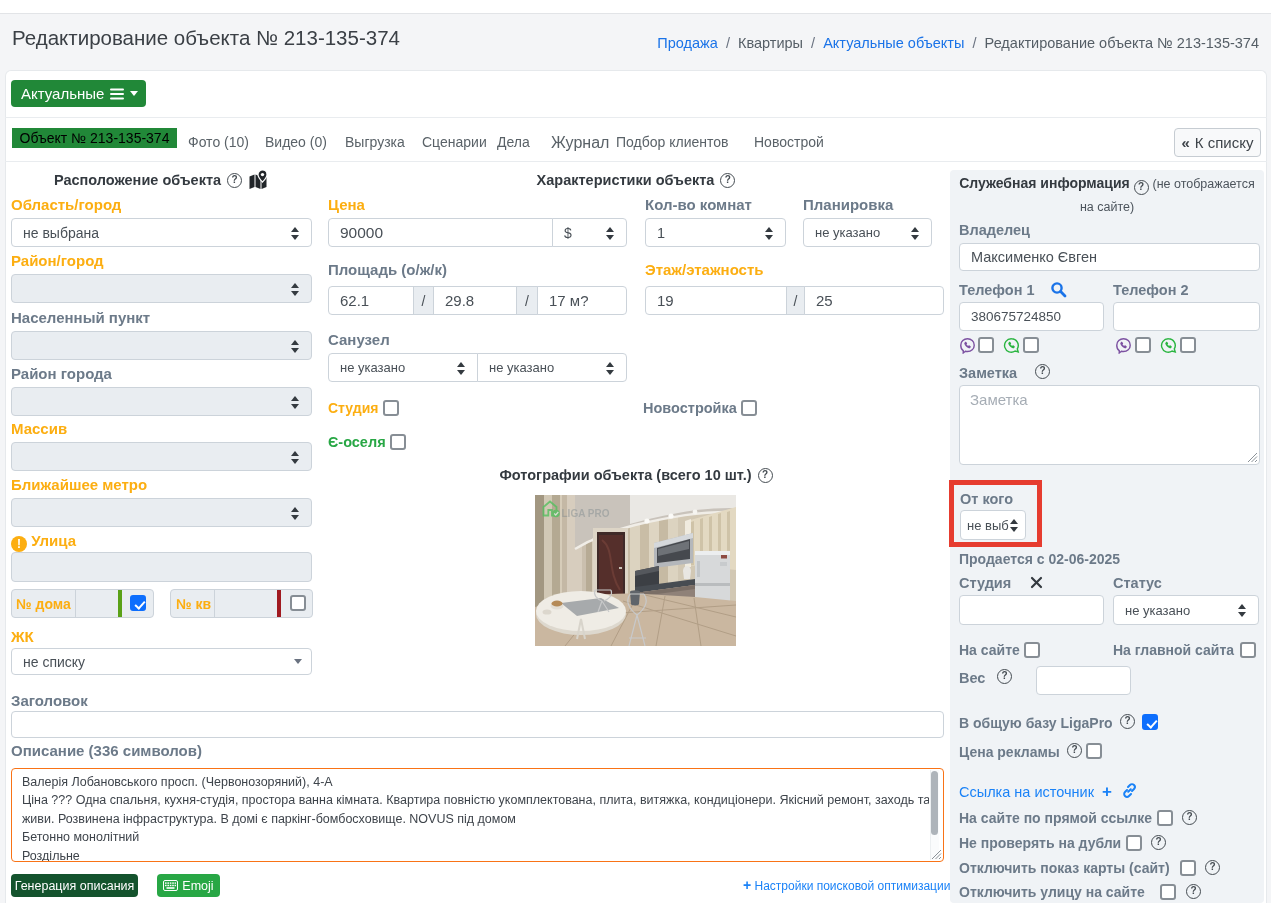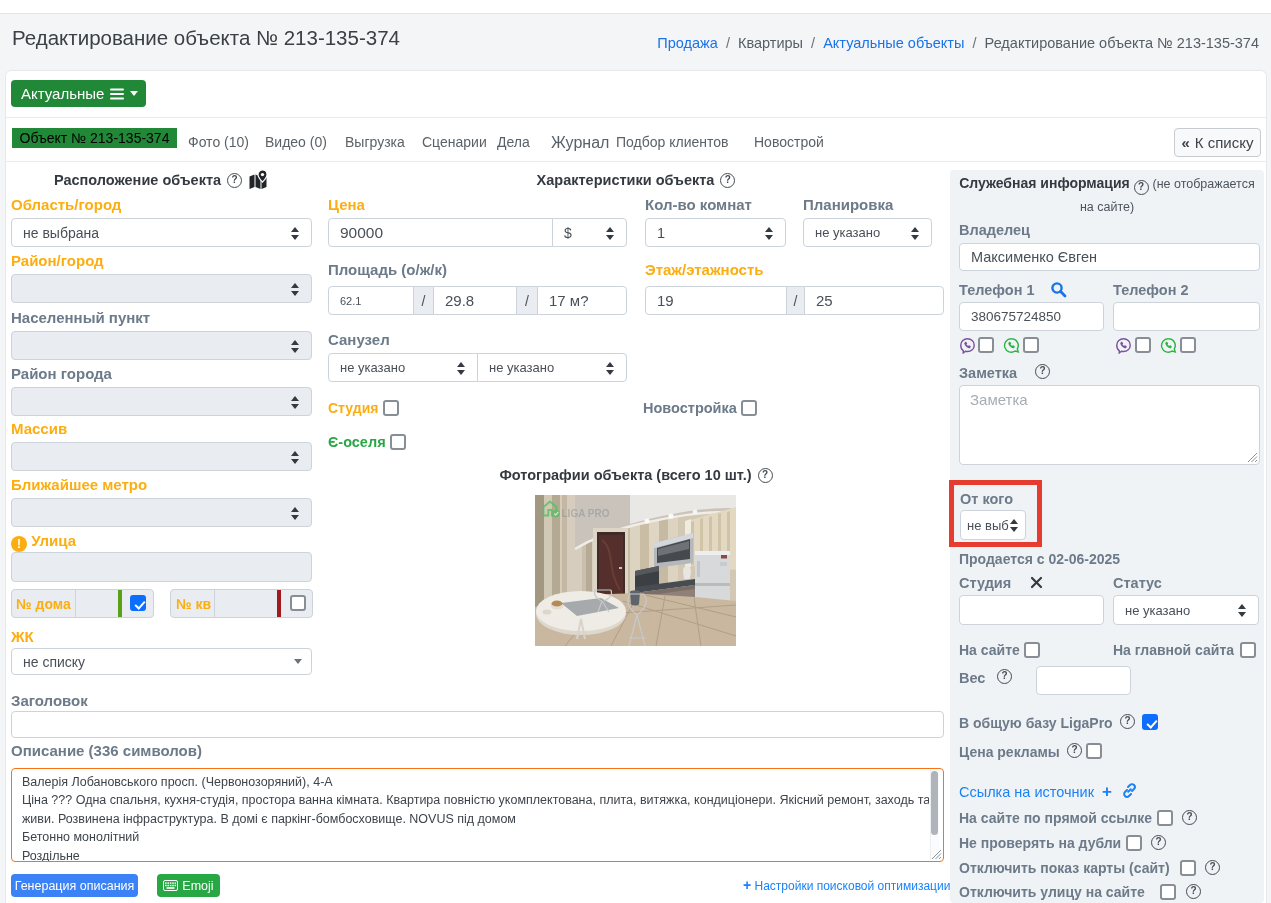--- a/index.html
+++ b/index.html
@@ -122,21 +122,21 @@
 </div>
 <div class="abs" style="left:930px;top:770px;width:9px;height:90px;background:#fafbfc;border-left:1px solid #eceff1"></div>
 <div class="abs" style="left:931px;top:771px;width:7px;height:64px;background:#aeb4ba;border-radius:4px"></div>
 <svg class="abs" style="left:930px;top:848px" width="12" height="12" viewBox="0 0 12 12">
       <g stroke="#8b9298" stroke-width="1">
         <line x1="2" y1="11" x2="11" y2="2"></line>
         <line x1="5.5" y1="11" x2="11" y2="5.5"></line>
         <line x1="9" y1="11" x2="11" y2="9"></line>
       </g>
     </svg>
-<div class="abs" style="left:11px;top:874px;width:127px;height:23px;background:#3b82f6;border-radius:4px;color:#fff;font-size:12.5px;display:flex;align-items:center;justify-content:center">Генерация описания</div>
+<div class="abs" style="left:11px;top:874px;width:127px;height:23px;background:#14532d;border-radius:4px;color:#fff;font-size:12.5px;display:flex;align-items:center;justify-content:center">Генерация описания</div>
 <div class="abs" style="left:157px;top:874px;width:63px;height:23px;background:#28a745;border-radius:4px;color:#fff;font-size:12.5px;display:flex;align-items:center;justify-content:center;gap:4px">
 <svg width="15" height="11" viewBox="0 0 15 11">
         <rect x="0.5" y="0.5" width="14" height="10" rx="1.5" fill="none" stroke="#fff"></rect>
         <g fill="#fff">
           <rect x="2" y="2.4" width="1.6" height="1.4"></rect>
           <rect x="4.4" y="2.4" width="1.6" height="1.4"></rect>
           <rect x="6.8" y="2.4" width="1.6" height="1.4"></rect>
           <rect x="9.2" y="2.4" width="1.6" height="1.4"></rect>
           <rect x="11.6" y="2.4" width="1.4" height="1.4"></rect>
           <rect x="2" y="4.8" width="1.6" height="1.4"></rect>
@@ -151,21 +151,21 @@
 
 <div class="abs" style="left:328px;top:171px;width:616px;height:18px;display:flex;align-items:center;justify-content:center;font-size:14.5px;font-weight:bold;color:#343a40;gap:6px">Характеристики объекта <span class="q">?</span></div>
 <div class="lbl lo" style="left:328px;top:196px">Цена</div>
 <div class="ctl" style="left:328px;top:218px;width:225px;border-radius:4px 0 0 4px;font-size:15.5px">90000</div>
 <div class="ctl" style="left:552px;top:218px;width:75px;border-radius:0 4px 4px 0">$<i class="cud"></i></div>
 <div class="lbl" style="left:645px;top:196px">Кол-во комнат</div>
 <div class="ctl" style="left:645px;top:218px;width:141px;font-size:14.5px">1<i class="cud"></i></div>
 <div class="lbl" style="left:803px;top:196px">Планировка</div>
 <div class="ctl" style="left:803px;top:218px;width:129px;font-size:13px">не указано<i class="cud"></i></div>
 <div class="lbl" style="left:328px;top:261px">Площадь (о/ж/к)</div>
-<div class="ctl" style="left:328px;top:286px;width:86px;border-radius:4px 0 0 4px;font-size:11px">62.1</div>
+<div class="ctl" style="left:328px;top:286px;width:86px;border-radius:4px 0 0 4px;font-size:15px">62.1</div>
 <div class="ctl dis" style="left:413px;top:286px;width:21px;border-radius:0;padding:0;justify-content:center">/</div>
 <div class="ctl" style="left:433px;top:286px;width:84px;border-radius:0;font-size:15px">29.8</div>
 <div class="ctl dis" style="left:516px;top:286px;width:22px;border-radius:0;padding:0;justify-content:center">/</div>
 <div class="ctl" style="left:537px;top:286px;width:90px;border-radius:0 4px 4px 0;font-size:15px">17 м?</div>
 <div class="lbl lo" style="left:645px;top:261px">Этаж/этажность</div>
 <div class="ctl" style="left:645px;top:286px;width:142px;border-radius:4px 0 0 4px;font-size:15px">19</div>
 <div class="ctl dis" style="left:786px;top:286px;width:19px;border-radius:0;padding:0;justify-content:center">/</div>
 <div class="ctl" style="left:804px;top:286px;width:140px;border-radius:0 4px 4px 0;font-size:15px">25</div>
 <div class="lbl" style="left:328px;top:331px">Санузел</div>
 <div class="ctl" style="left:328px;top:353px;width:150px;border-radius:4px 0 0 4px;font-size:13px">не указано<i class="cud"></i></div>

